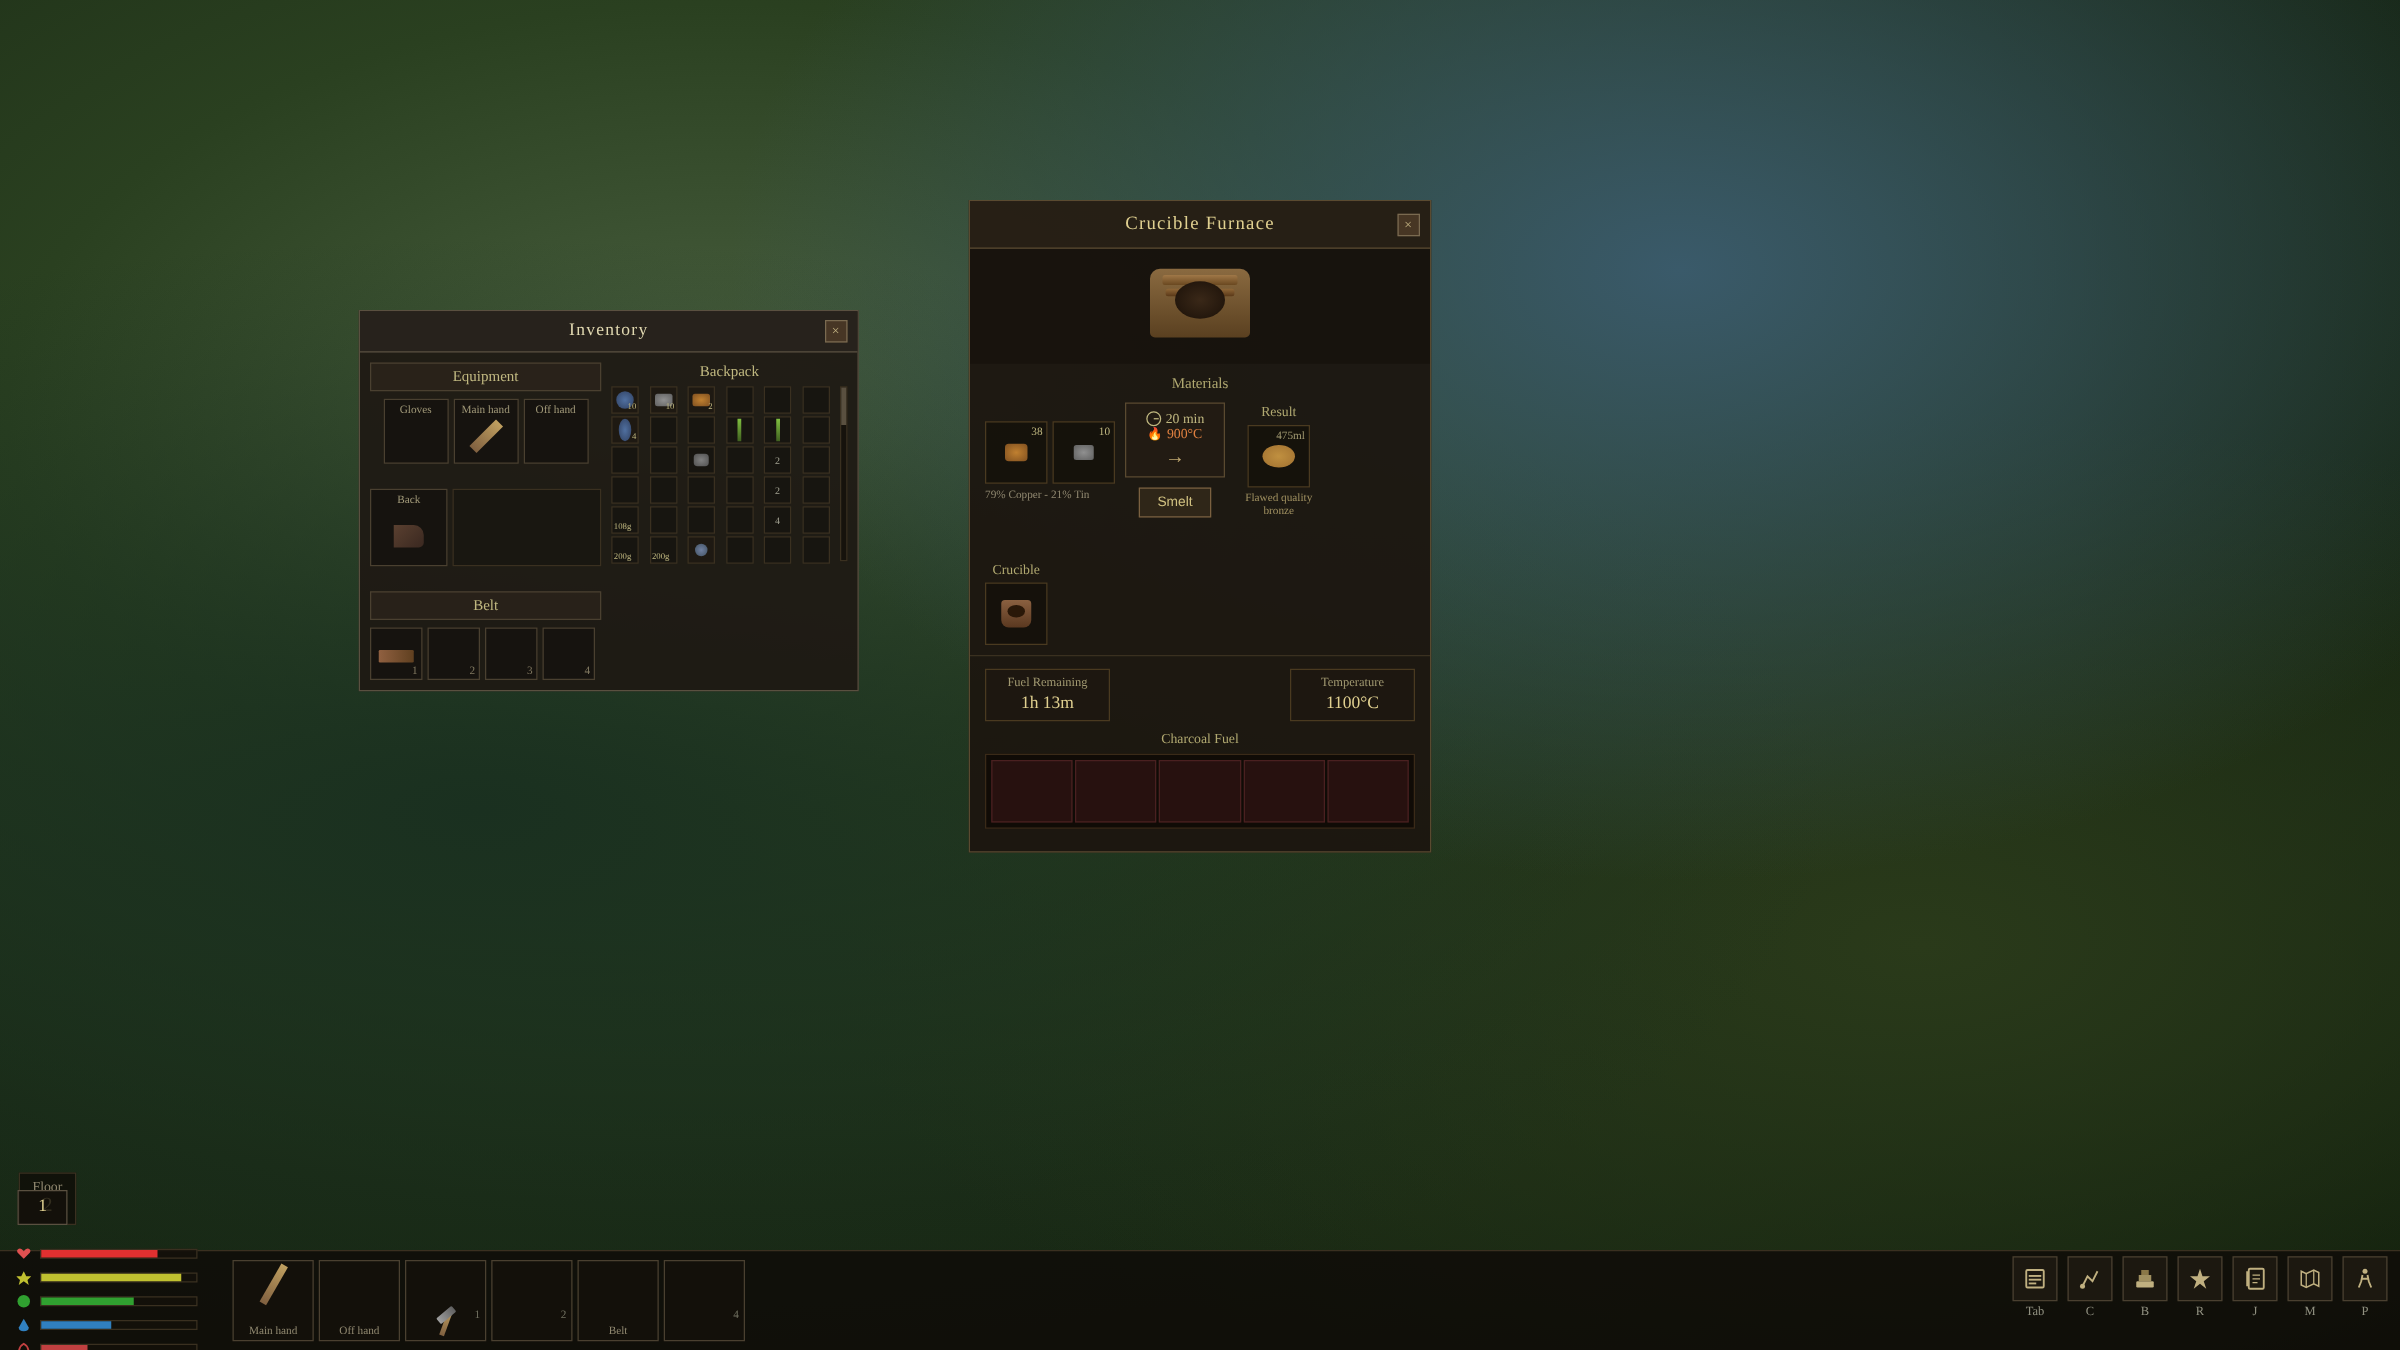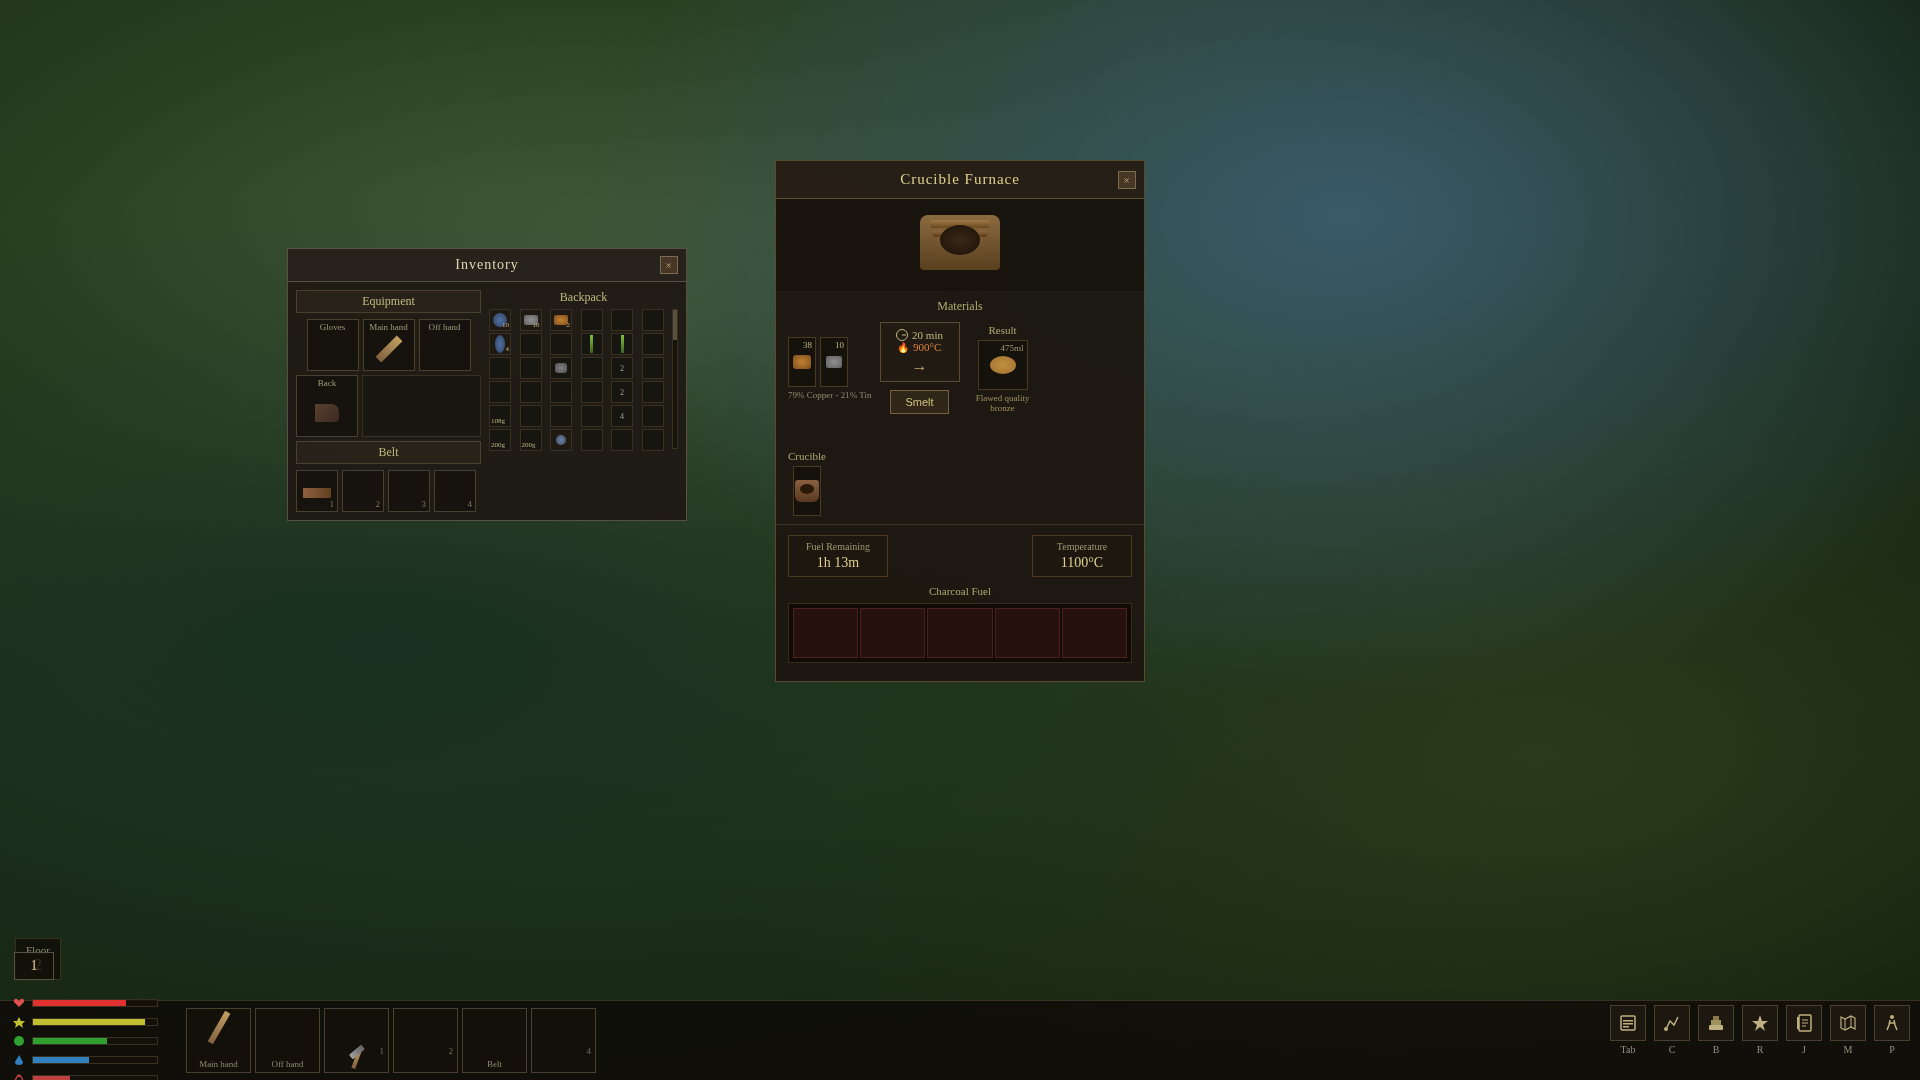--- a/index.html
+++ b/index.html
@@ -99,21 +99,21 @@
       color: #c0b880;
       margin-bottom: 6px;
       padding: 3px;
       background: rgba(50, 40, 30, 0.5);
       border: 1px solid #4a4030;
     }
 
     .equip-row {
       display: flex;
       gap: 4px;
-      margin-bottom: 4px;
+      margin-bottom: 20px;
       justify-content: center;
     }
 
     .equip-slot {
       width: 52px;
       height: 52px;
       background: rgba(20, 18, 14, 0.8);
       border: 1px solid #4a4030;
       display: flex;
       flex-direction: column;
@@ -362,21 +362,21 @@
       text-align: center;
     }
 
     .materials-row {
       display: flex;
       align-items: center;
       gap: 8px;
     }
 
     .material-slot {
-      width: 28px;
+      width: 50px;
       height: 50px;
       background: rgba(20, 16, 10, 0.8);
       border: 1px solid #4a3a20;
       display: flex;
       flex-direction: column;
       align-items: center;
       justify-content: center;
       position: relative;
       cursor: pointer;
     }

